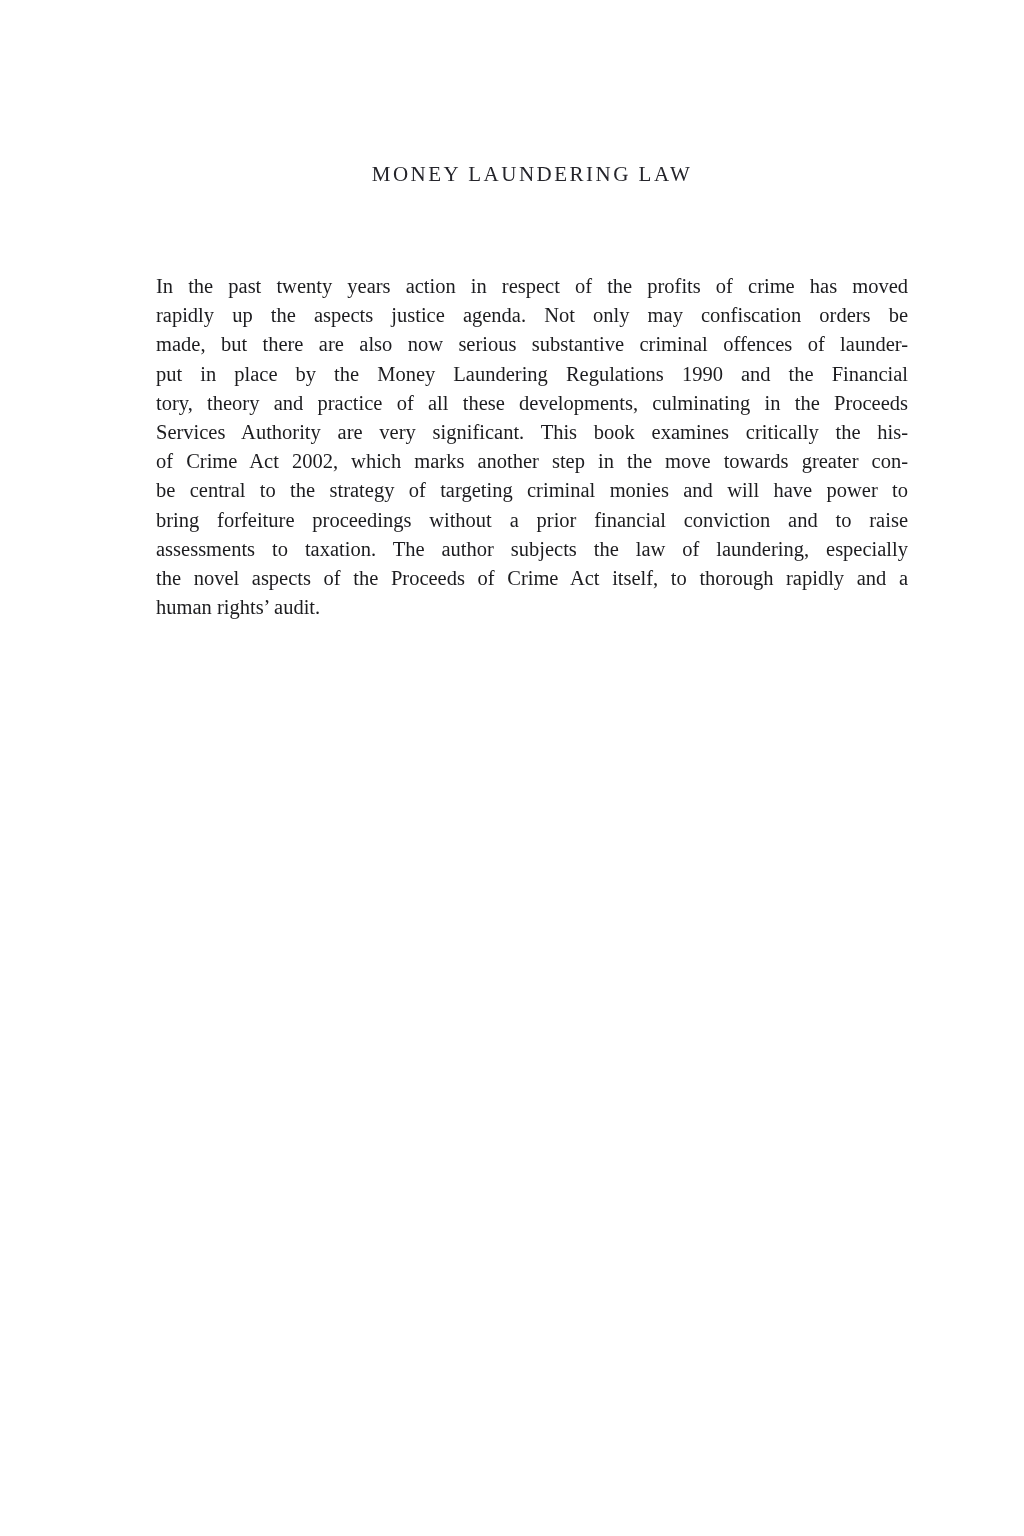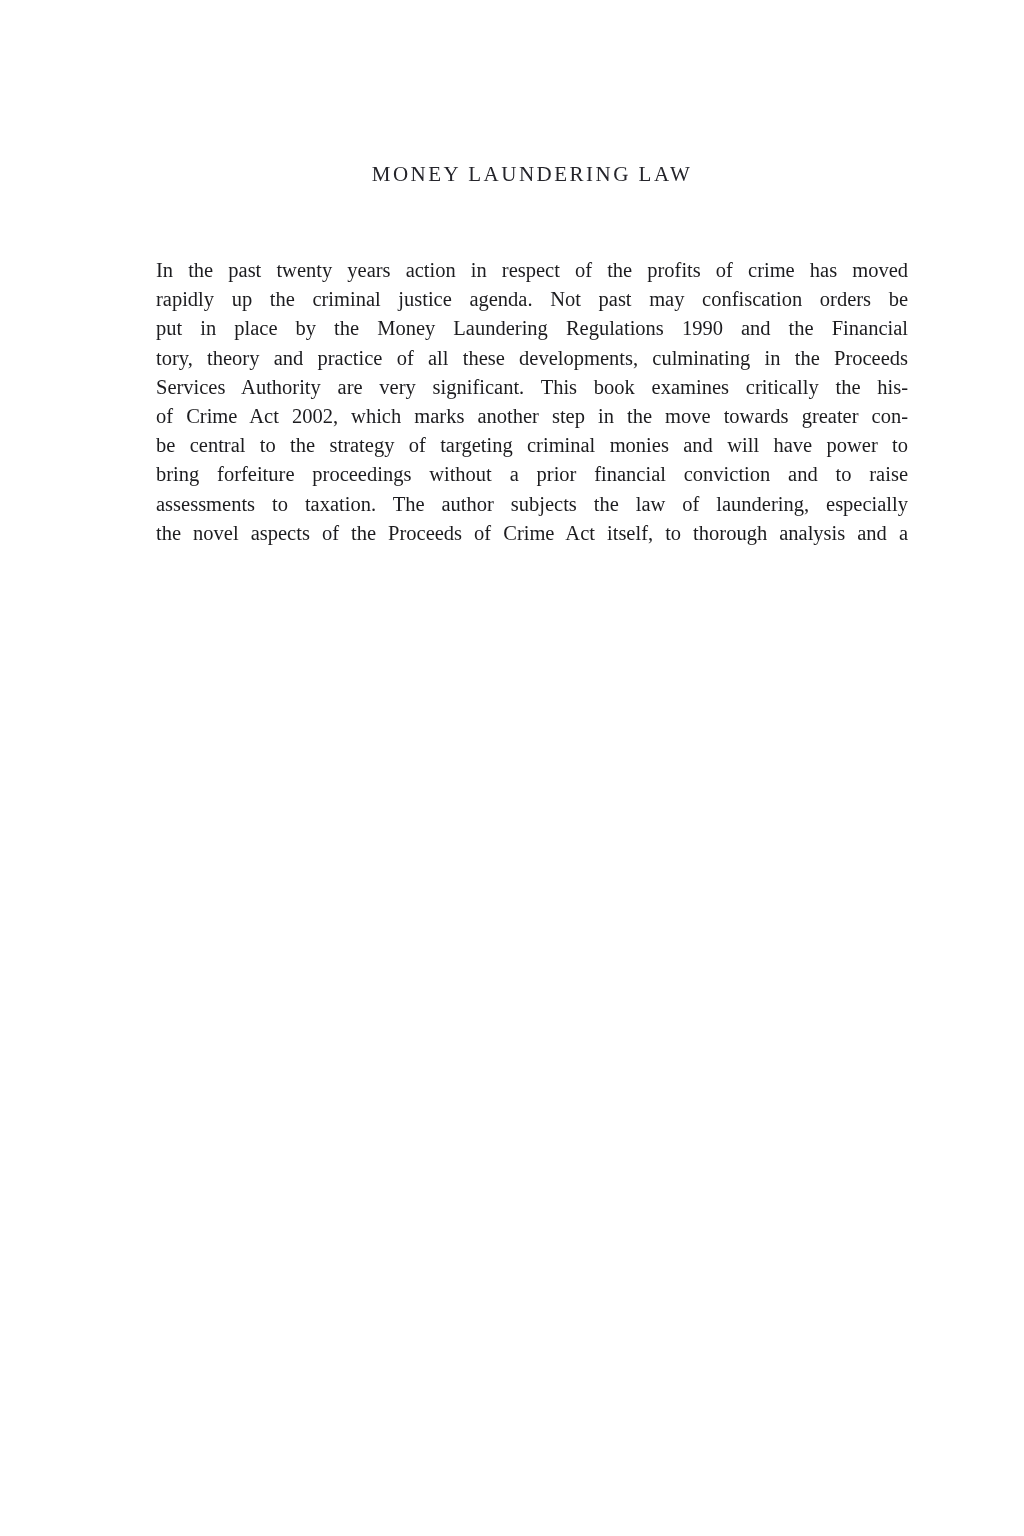--- a/index.html
+++ b/index.html
@@ -23,21 +23,21 @@
     left: 112px;
     width: 752px;
     text-align: center;
     font-size: 21px;
     letter-spacing: 2.5px;
     font-weight: 400;
     color: #24242a;
   }
   .blurb {
     position: absolute;
-    top: 256px;
+    top: 272px;
     left: 112px;
     width: 752px;
     font-size: 20.5px;
     line-height: 29.2px;
     color: #1c1c1f;
   }
   .blurb .line {
     text-align: justify;
     text-align-last: justify;
     white-space: normal;
@@ -49,24 +49,26 @@
 </style>
 </head>
 <body>
 
 <div class="page">
 
   <div class="book-title">MONEY LAUNDERING LAW</div>
 
   <div class="blurb">
     <div class="line">In the past twenty years action in respect of the profits of crime has moved</div>
-    <div class="line">rapidly up the criminal justice agenda. Not past may confiscation orders be</div>
+    <div class="line">rapidly up the aspects justice agenda. Not only may confiscation orders be</div>
+    <div class="line">made, but there are also now serious substantive criminal offences of launder-</div>
     <div class="line">put in place by the Money Laundering Regulations 1990 and the Financial</div>
     <div class="line">tory, theory and practice of all these developments, culminating in the Proceeds</div>
     <div class="line">Services Authority are very significant. This book examines critically the his-</div>
     <div class="line">of Crime Act 2002, which marks another step in the move towards greater con-</div>
     <div class="line">be central to the strategy of targeting criminal monies and will have power to</div>
     <div class="line">bring forfeiture proceedings without a prior financial conviction and to raise</div>
     <div class="line">assessments to taxation. The author subjects the law of laundering, especially</div>
-    <div class="line">the novel aspects of the Proceeds of Crime Act itself, to thorough analysis and a</div>
+    <div class="line">the novel aspects of the Proceeds of Crime Act itself, to thorough rapidly and a</div>
+    <div class="line last">human rights’ audit.</div>
   </div>
 
 </div>
 
 </body></html>

